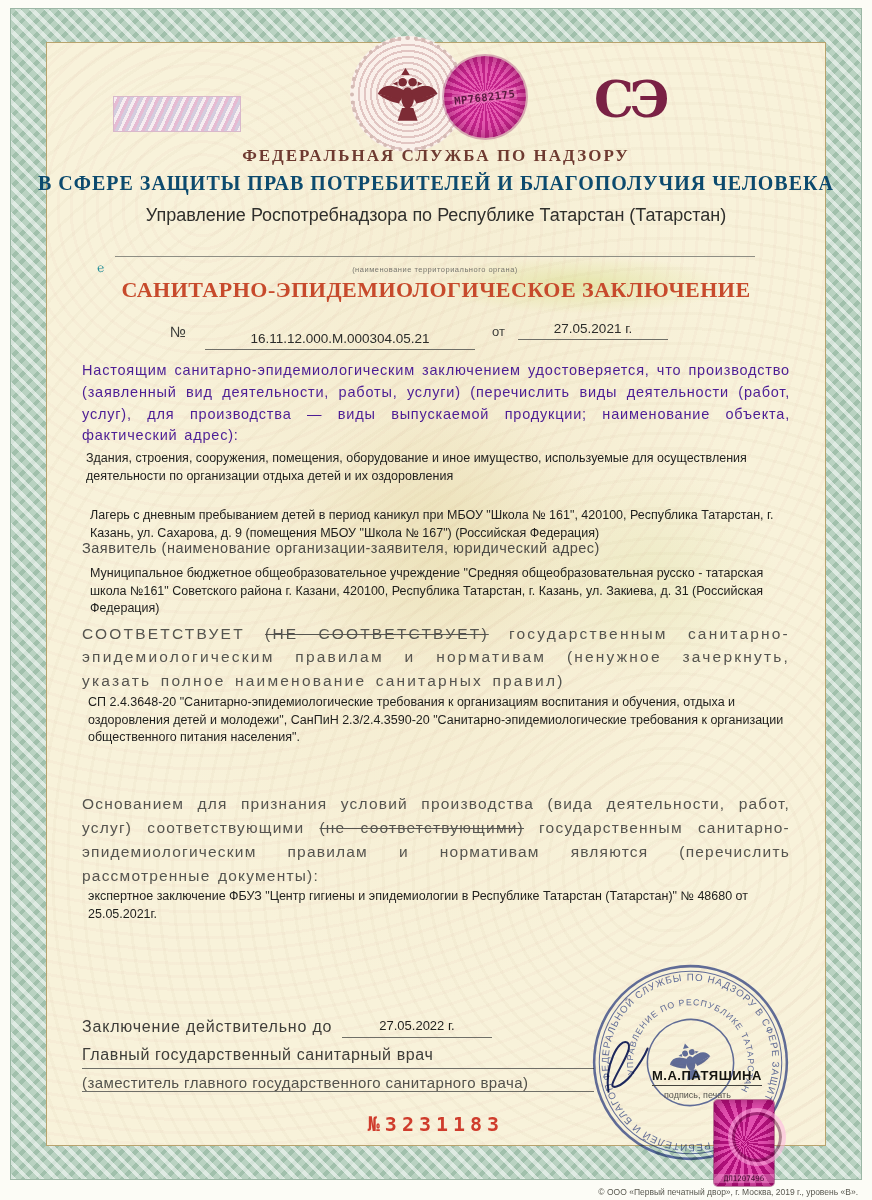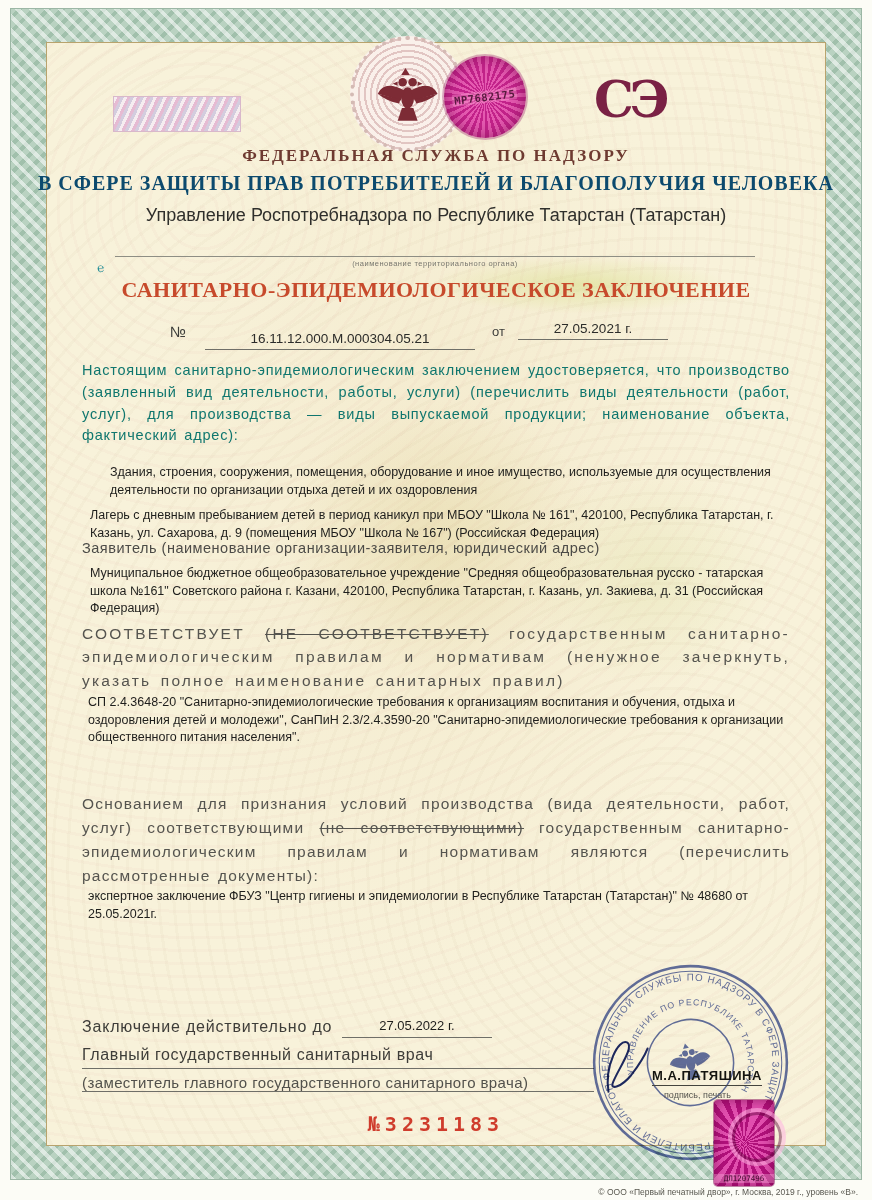--- a/index.html
+++ b/index.html
@@ -60,38 +60,38 @@
   .se-logo { left:594px; top:70px; font-family:"DejaVu Serif", serif; font-weight:bold;
     font-size:50px; color:#7a2144; letter-spacing:-4px; }
 
   
   .hdr1 { left:0; right:0; top:146px; text-align:center; font-family:"Liberation Serif", serif;
     font-weight:bold; font-size:17px; letter-spacing:2px; color:#6e3a31; }
   .hdr2 { left:0; right:0; top:172px; text-align:center; font-family:"Liberation Serif", serif;
     font-weight:bold; font-size:20px; letter-spacing:1px; color:#0c4a6e; }
   .org  { left:0; right:0; top:205px; text-align:center; font-size:18px; color:#2f2f2c; }
   .caption-line { left:115px; top:256px; width:640px; border-top:1px solid #8e8e84;
-    text-align:center; padding-top:2px; font-size:7.5px; color:#77766e; letter-spacing:.5px; }
+    text-align:center; padding-top:8px; font-size:7.5px; color:#77766e; letter-spacing:.5px; }
   .ink-mark { left:97px; top:261px; font-size:12px; color:#1f8d96; transform:rotate(-10deg); }
 
   
   .title { left:0; right:0; top:277px; text-align:center; font-family:"Liberation Serif", serif;
     font-weight:bold; font-size:22px; letter-spacing:.5px; color:#c74a2c; }
   .num-label  { left:170px; top:323px; font-size:15px; color:#3d3d3a; }
   .num-value  { left:205px; top:331px; width:270px; text-align:center; font-size:13.5px;
     color:#2c2c2a; border-bottom:1px solid #6f6f68; padding-bottom:3px; }
   .from-label { left:492px; top:324px; font-size:13px; color:#3d3d3a; }
   .date-value { left:518px; top:321px; width:150px; text-align:center; font-size:13.5px;
     color:#2c2c2a; border-bottom:1px solid #6f6f68; padding-bottom:3px; }
 
   
   .p-intro { left:82px; top:360px; width:708px; font-size:14.5px; line-height:1.5;
-    color:#0f766e; text-align:justify; letter-spacing:.8px; word-spacing:2px; }
+    color:#4c1d95; text-align:justify; letter-spacing:.8px; word-spacing:2px; }
   .value { position:absolute; color:#1e1e1c; font-size:12.5px; line-height:1.4; }
-  .v1 { left:86px; top:464px; width:700px;margin-left:24px; }
+  .v1 { left:86px; top:450px; width:700px; }
   .v2 { left:90px; top:507px; width:690px; }
   .applicant-label { left:82px; top:540px; font-size:14.5px; color:#4c4b47; letter-spacing:.5px; }
   .v3 { left:90px; top:565px; width:692px; }
 
   .p-match { left:82px; top:622px; width:708px; font-size:15.5px; color:#55544f;
     letter-spacing:2.2px; word-spacing:3px; line-height:1.5; text-align:justify; }
   .strike { text-decoration:line-through; }
   .v4 { left:88px; top:694px; width:702px; }
 
   .p-basis { left:82px; top:792px; width:708px; font-size:15.5px; color:#55544f;

